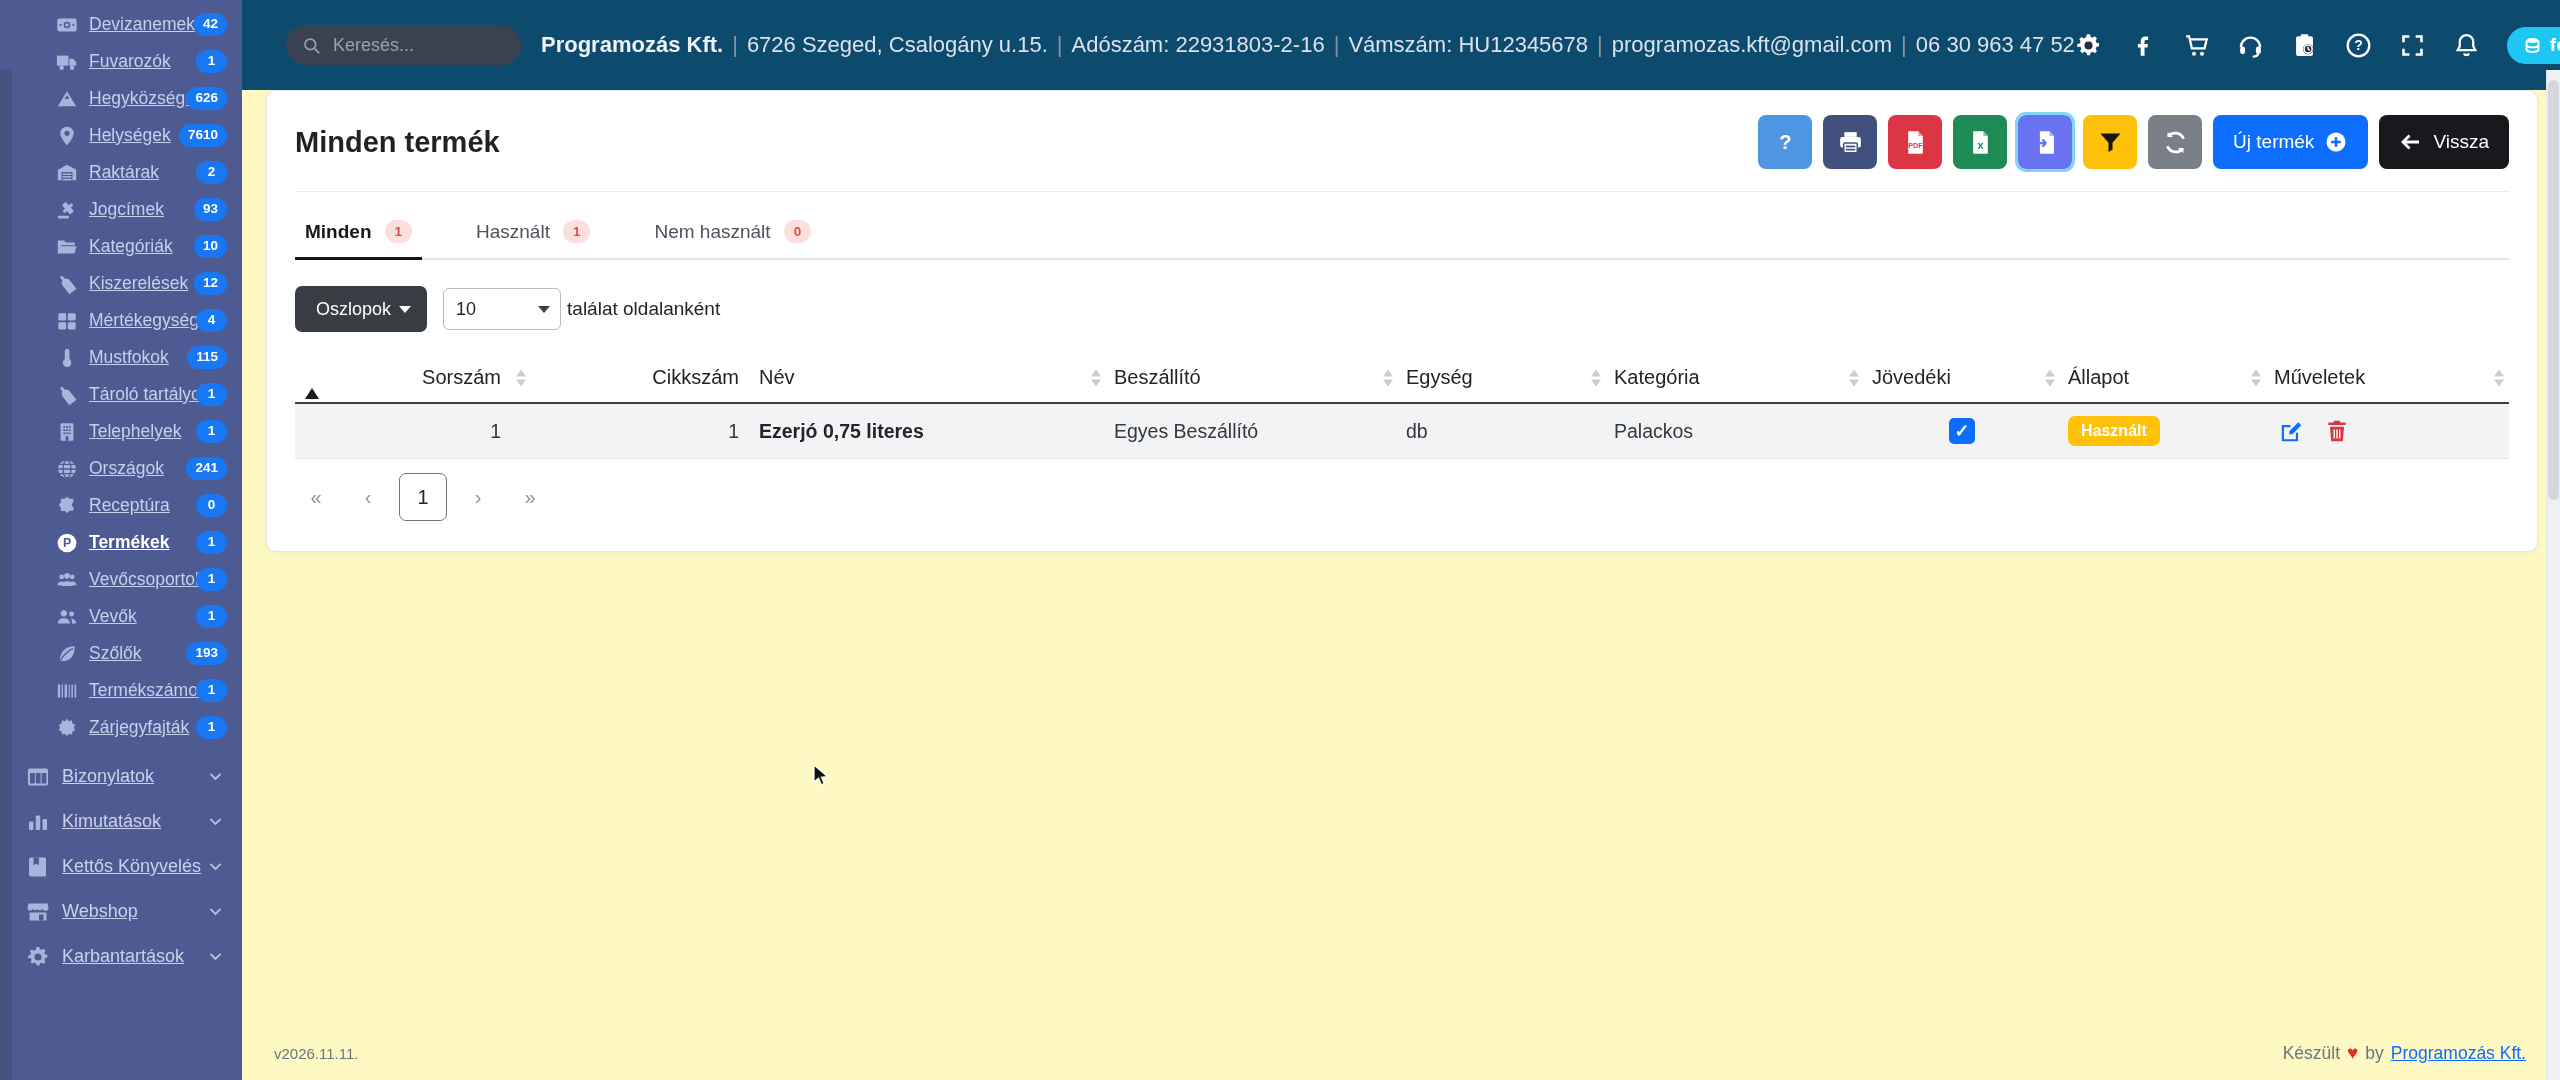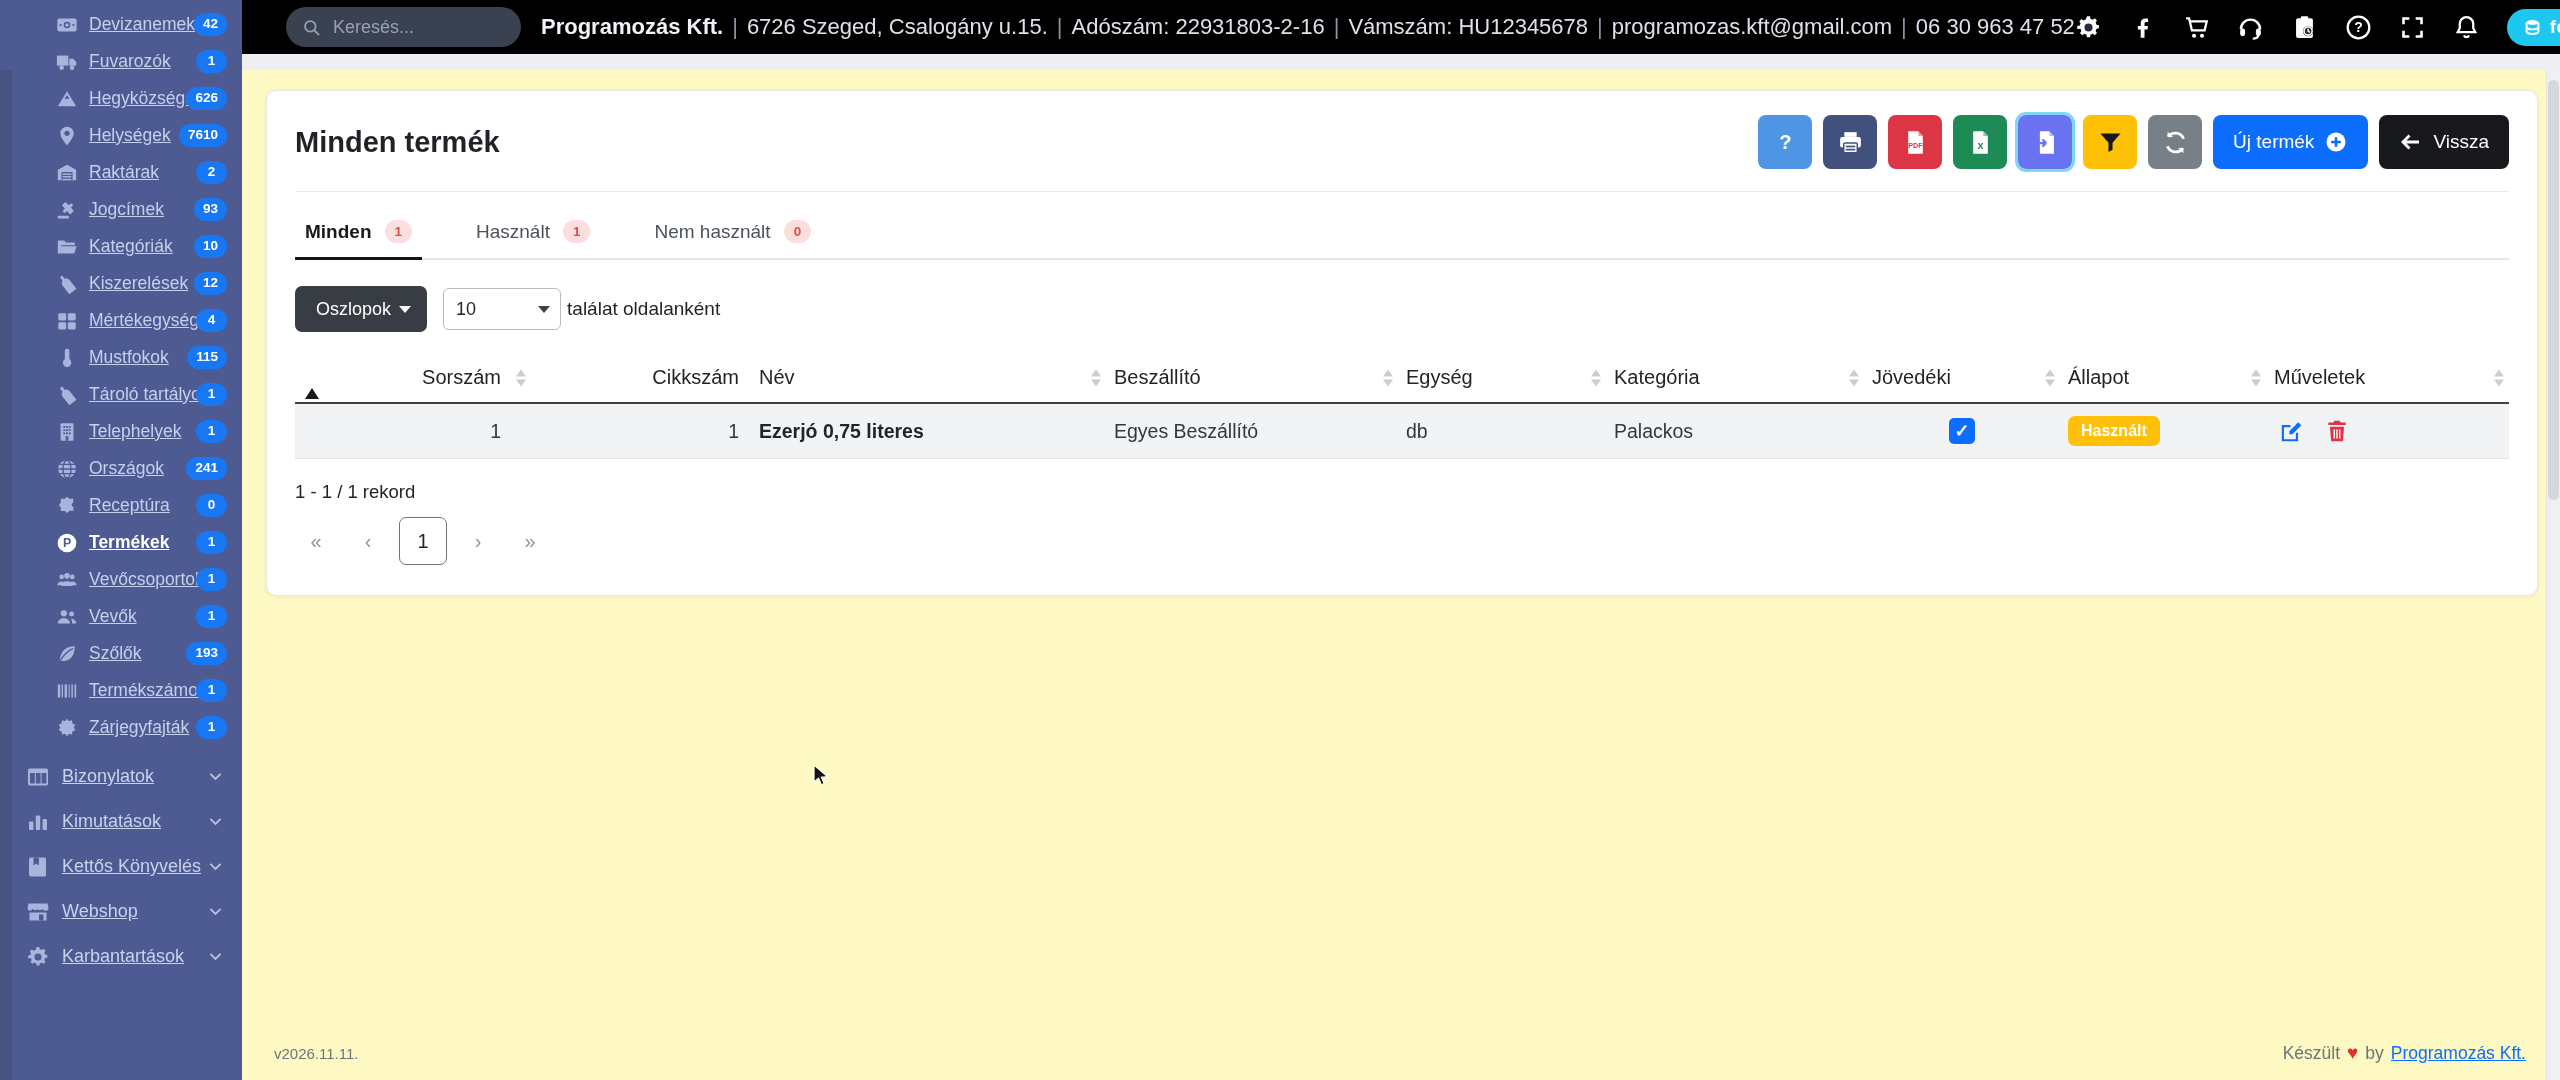--- a/index.html
+++ b/index.html
@@ -26,21 +26,21 @@
             border-radius:999px;padding:3px 9px;min-width:13px;text-align:center;line-height:1.25}
   .sb-groups{margin-top:8px}
   .sb-group{position:relative;height:45px;display:flex;align-items:center;padding-left:26px;
             color:#c9d1ec;font-size:18px;cursor:pointer}
   .sb-group .sb-icon{width:24px;height:24px;margin-right:12px;flex:0 0 24px}
   .sb-group .sb-icon svg{width:24px;height:24px}
   .sb-chevron{position:absolute;right:18px;width:17px;height:17px;color:#b9c2e2}
   .sb-chevron svg{width:17px;height:17px;fill:none}
 
   
-  .navbar{position:absolute;left:242px;top:0;right:0;height:54px;background:#000000;display:flex;
+  .navbar{position:absolute;left:242px;top:0;right:0;height:90px;background:#0c4a6e;display:flex;
           align-items:center;color:#e8ebf2;--cut:#262c39;z-index:4}
   .hamburger{margin-left:22px;width:28px;cursor:pointer}
   .hamburger span{display:block;height:3px;background:#fff;border-radius:2px;margin:5px 0}
   .nav-search{margin-left:22px;width:240px;height:40px;background:#3a4150;border-radius:20px;
               display:flex;align-items:center;padding:0 16px;color:#99a1b1}
   .nav-search svg{width:19px;height:19px;margin-right:10px;flex:0 0 19px}
   .nav-search input{background:transparent;border:none;outline:none;color:#cfd5e2;font-size:18px;width:170px;
                     font-family:"Liberation Sans",sans-serif}
   .nav-search input::placeholder{color:#99a1b1}
   .nav-info{margin-left:20px;font-size:22px;color:#dde1ea;white-space:nowrap}
@@ -750,21 +750,20 @@
                       </g>
                     </svg>
                   </span>
                 </span>
               </td>
             </tr>
           </tbody>
       </table>
     </div>
 
-    <div class="record">1 - 1 / 1 rekord</div>
     <div class="pagination" id="pagination">
         <div class="pg">«</div>
         <div class="pg">‹</div>
         <div class="pg current">1</div>
         <div class="pg">›</div>
         <div class="pg">»</div>
       </div>
   </section>
 
   <div class="version">v2026.11.11.</div>

